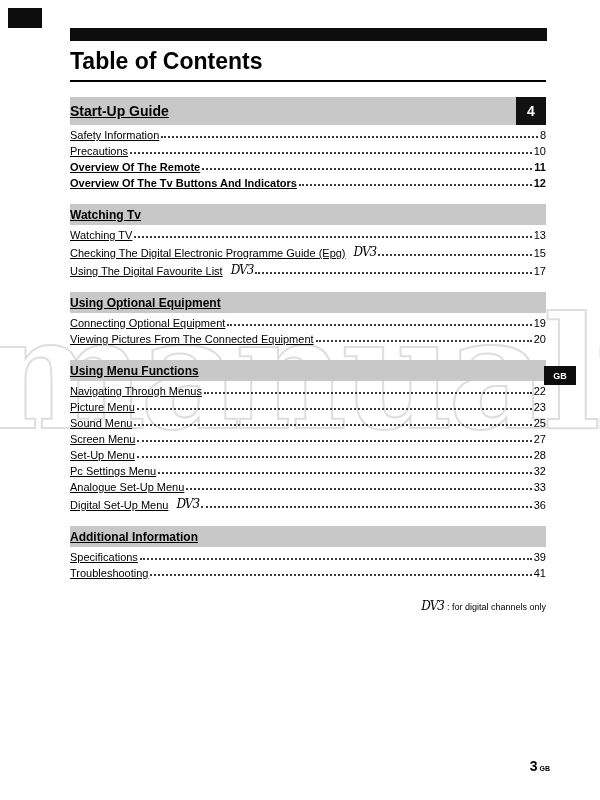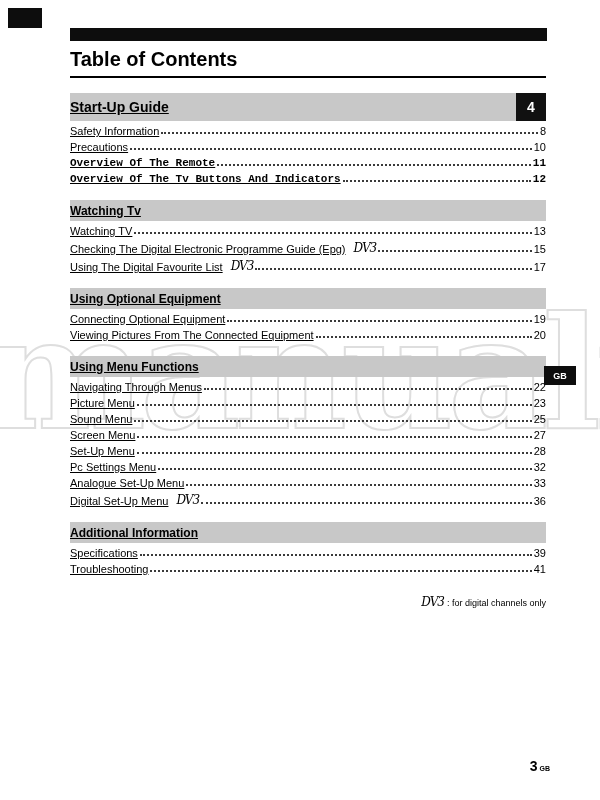--- a/index.html
+++ b/index.html
@@ -33,21 +33,21 @@
   }
   
   .side-tab {
     position: absolute; right: 24px; top: 366px; z-index: 2;
     width: 32px; height: 19px; background: #0d0d0d;
     color: #fff; font-size: 9px; font-weight: bold;
     display: flex; align-items: center; justify-content: center;
   }
   .content { position: relative; z-index: 1; margin: 0 54px 0 70px; }
   .page-title {
-    font-size: 20px; font-weight: bold;
+    font-size: 23px; font-weight: bold;
     margin: 48px 0 5px 0;
   }
   .title-rule { border-bottom: 2px solid #000; height: 0; margin-bottom: 2px; }
   
   .section-bar {
     position: relative; background: #c8c8c8;
     display: flex; align-items: center; margin-top: 15px;
   }
   .section-bar .section-title {
     font-weight: bold; text-decoration: underline; padding-left: 0;
@@ -57,21 +57,21 @@
   .page-badge {
     position: absolute; right: 0; top: 0; height: 100%; width: 30px;
     background: #111; color: #fff; font-weight: bold; font-size: 14px;
     display: flex; align-items: center; justify-content: center;
   }
   .entries { }
   .toc-entry {
     display: flex; align-items: flex-end;
     font-size: 11px; margin: 4px 0; cursor: pointer;
   }
-  .toc-entry.bold { font-weight: bold; font-family: Liberation Mono, monospace; }
+  .toc-entry.bold { font-weight: bold; }
   .entry-label { text-decoration: underline; white-space: nowrap; }
   .dots { flex: 1; border-bottom: 2px dotted #3a3a3a; margin: 0 2px 3px 2px; min-width: 6px; }
   .entry-page { white-space: nowrap; }
   .dvb-logo {
     font-family: "DejaVu Serif", serif; font-style: italic; font-weight: normal;
     font-size: 12px; margin-left: 8px; letter-spacing: -1px; white-space: nowrap;
   }
   .footnote {
     display: flex; justify-content: flex-end; align-items: baseline;
     gap: 3px; margin-top: 20px; font-size: 9px;

